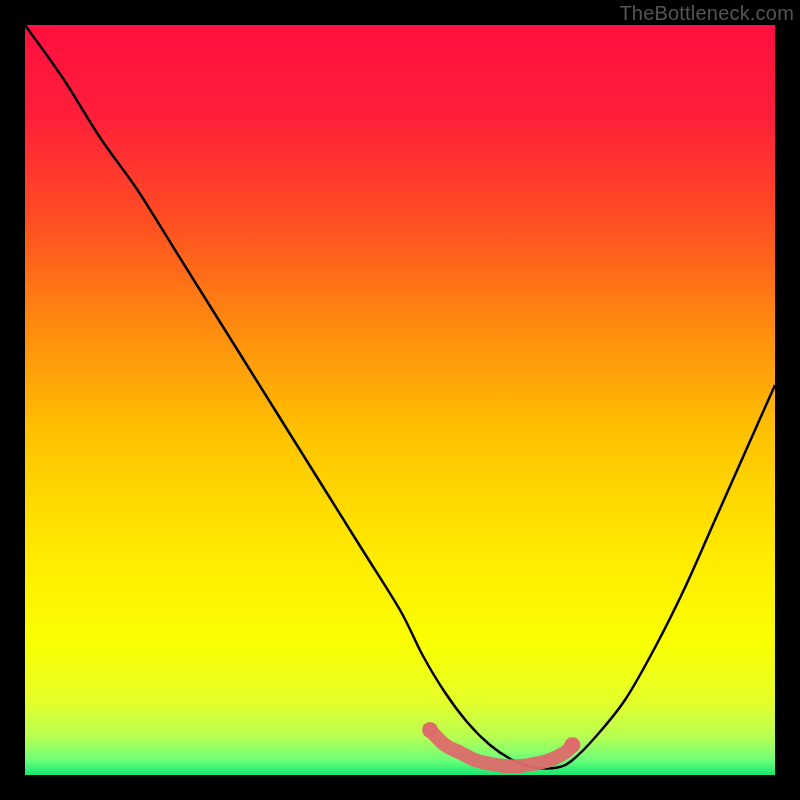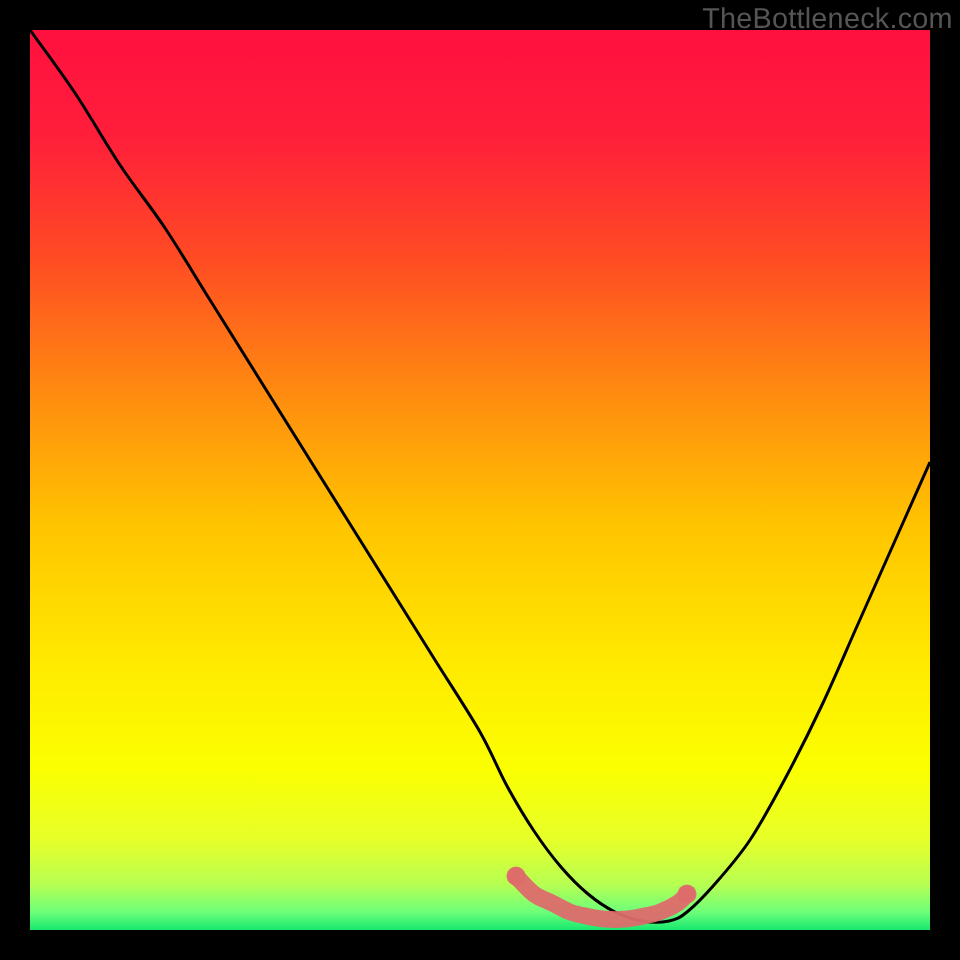--- a/index.html
+++ b/index.html
@@ -34,21 +34,21 @@
     position: absolute;
     inset: 0;
     width: 100%;
     height: 100%;
   }
   .watermark {
     position: absolute;
     top: 2px;
     right: 6px;
     color: #555;
-    font-size: 24px;
+    font-size: 20px;
     font-weight: 500;
     letter-spacing: 0.2px;
     user-select: none;
   }
 </style>
 </head>
 <body>
 
 <div class="chart-container">
 

